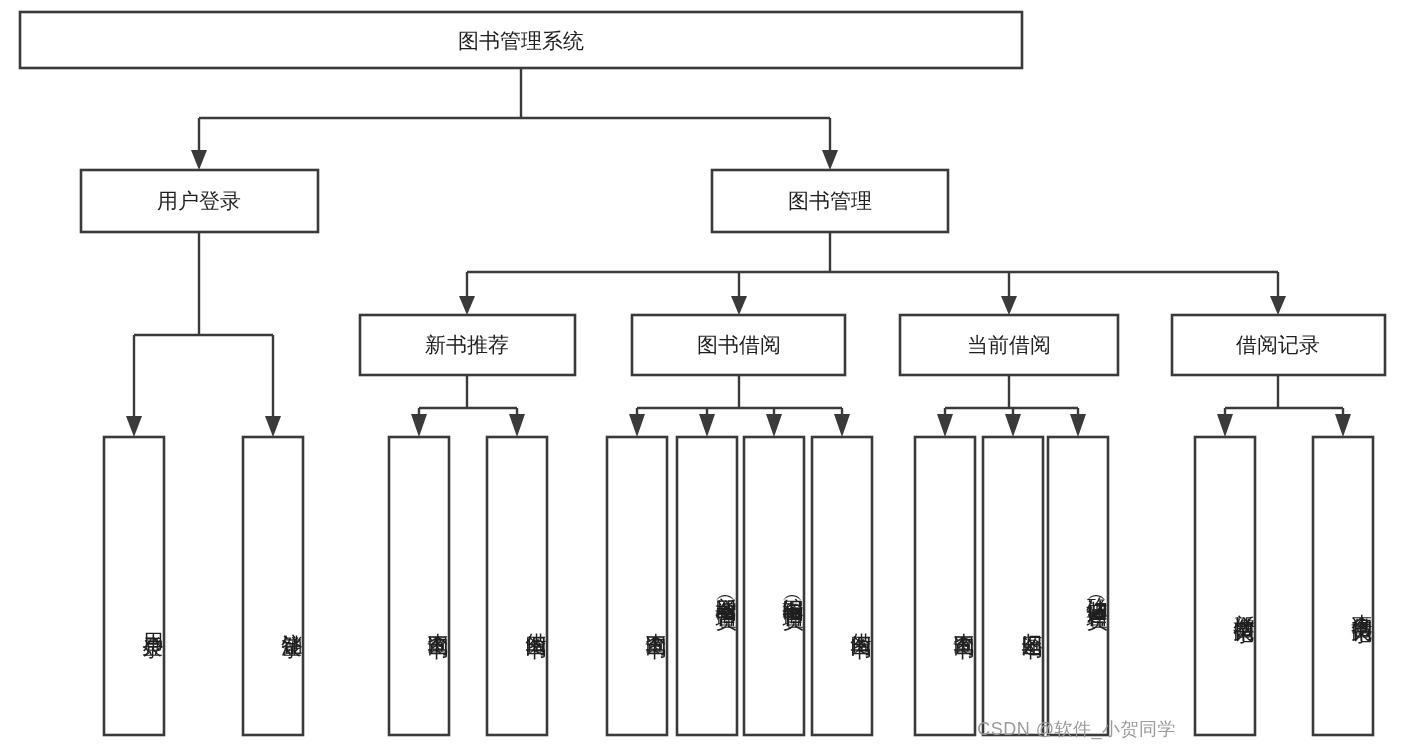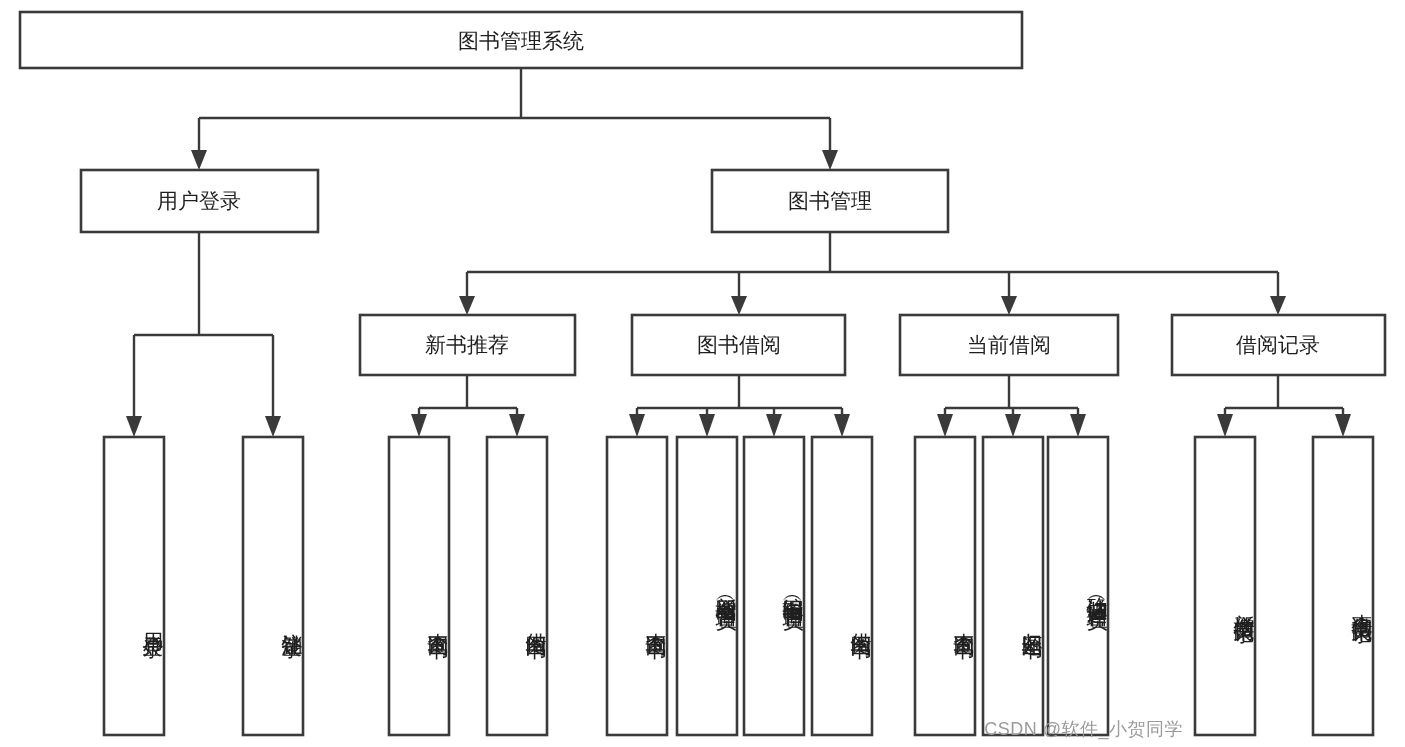--- a/index.html
+++ b/index.html
@@ -60,21 +60,21 @@
     line-height: 1.0;
     color: #1f1f1f;
     letter-spacing: 2px;
     display: flex;
     align-items: flex-start;
     justify-content: center;
     user-select: none;
   }
   .watermark {
     position: absolute;
-    right: 4px;
+    right: 11px;
     bottom: 6px;
     font-family: "Liberation Sans", "DejaVu Sans", sans-serif;
     font-size: 18px;
     color: #9a9a9a;
     letter-spacing: 0.5px;
     white-space: nowrap;
   }
 </style>
 </head>
 <body>

